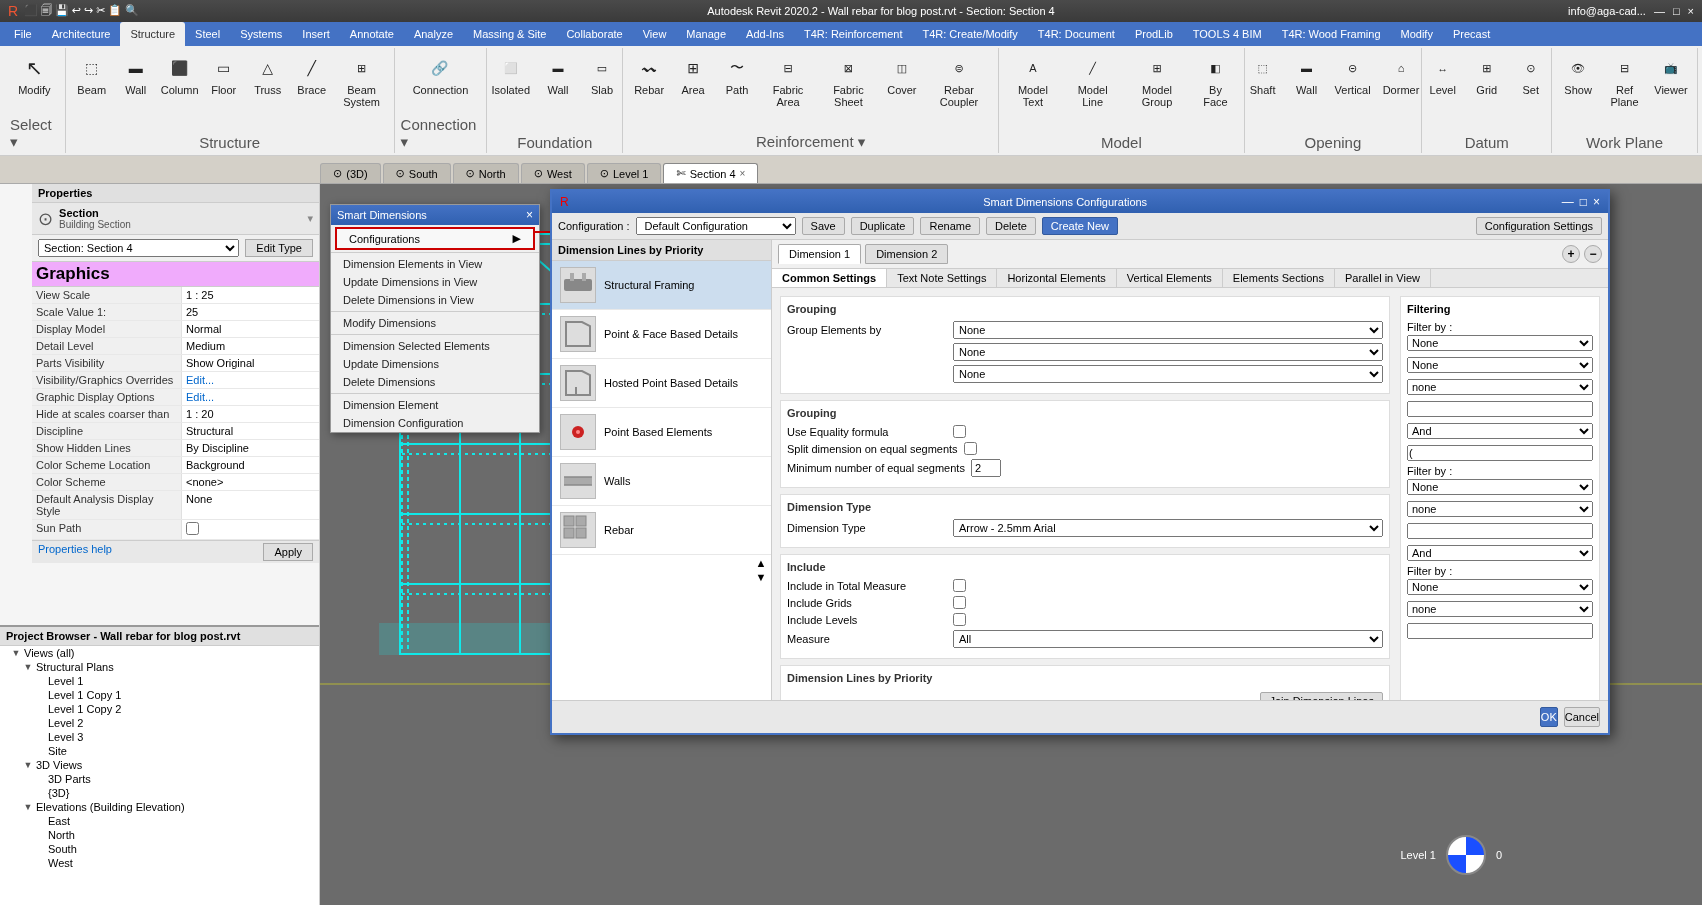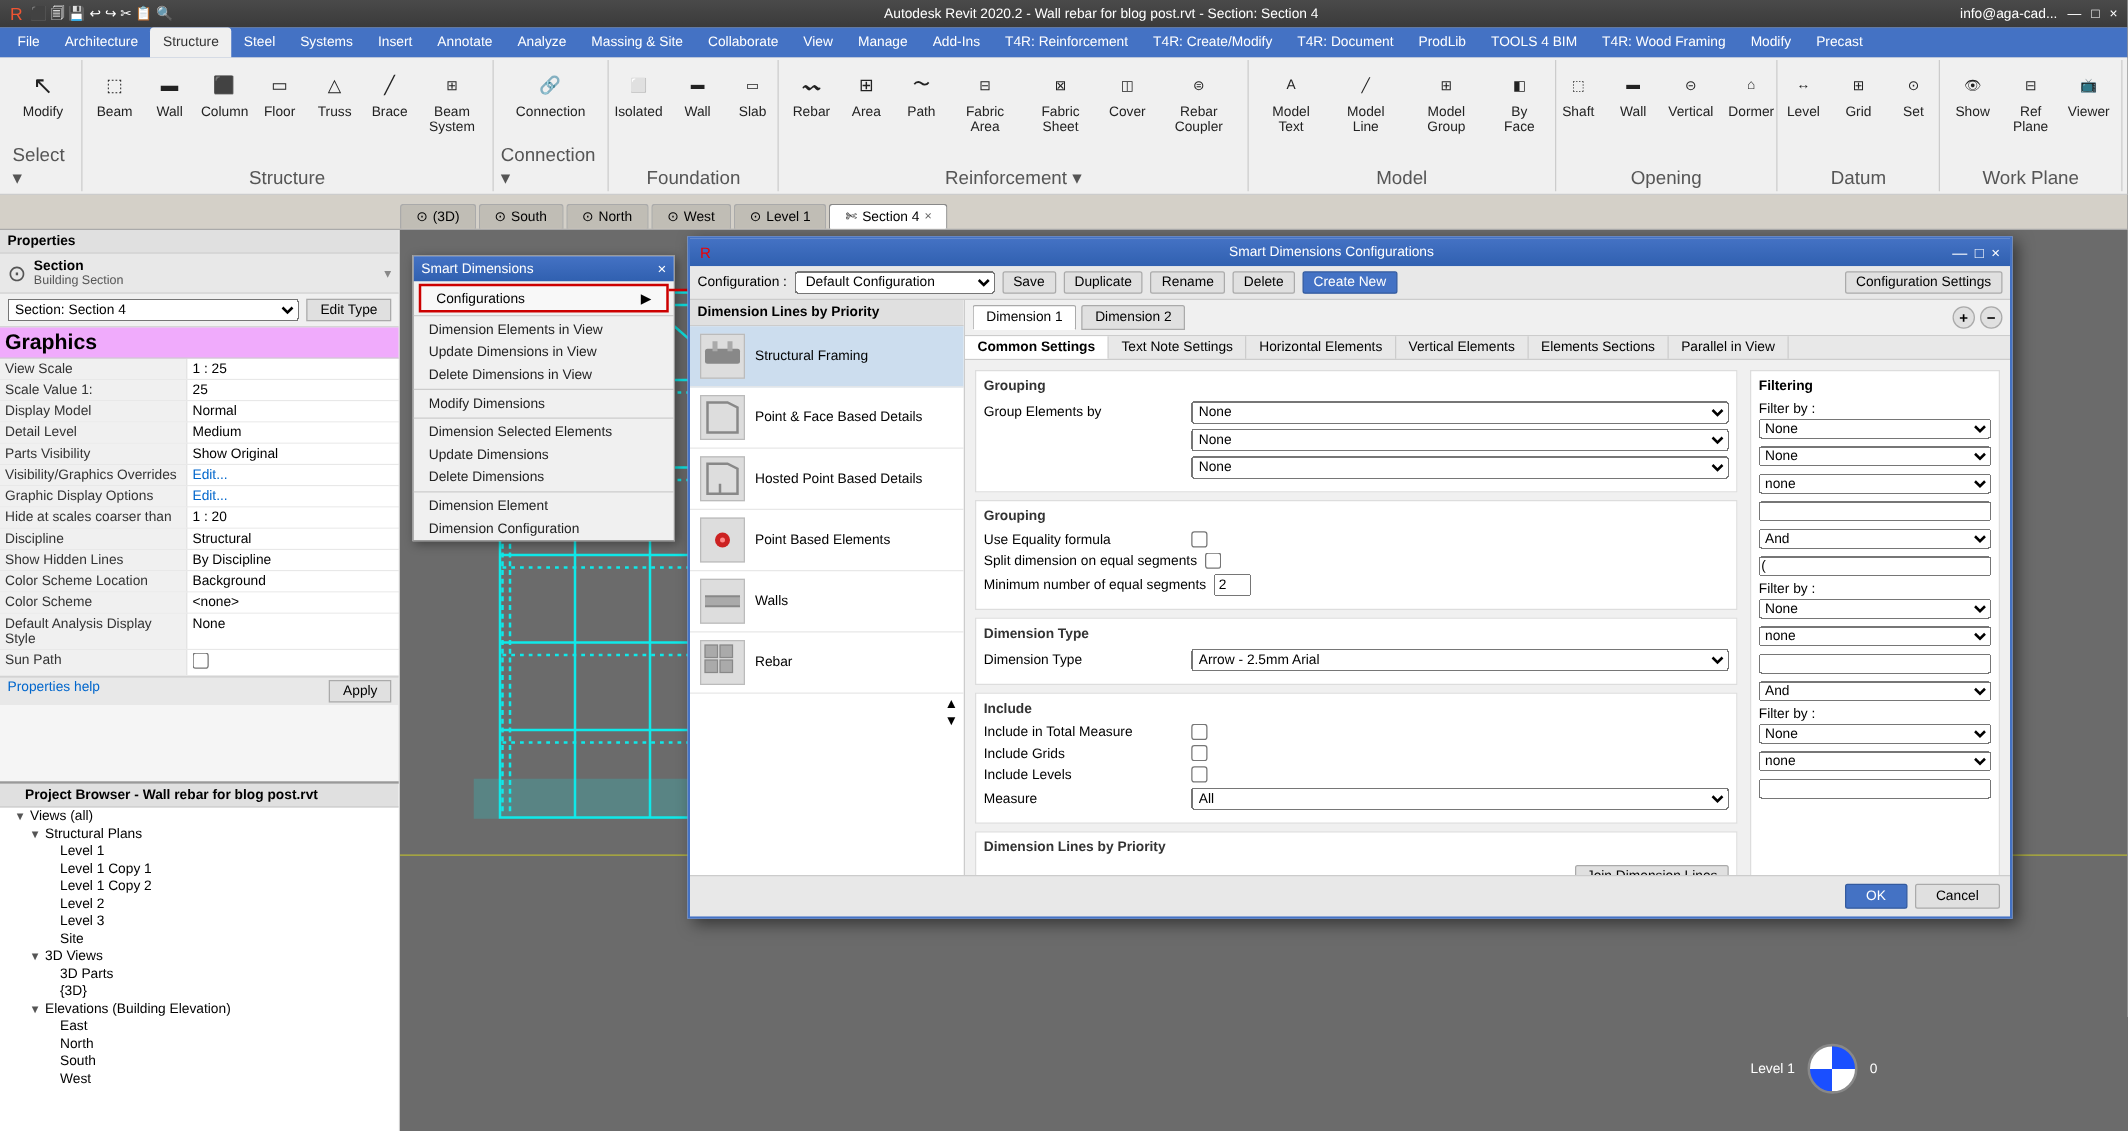--- a/index.html
+++ b/index.html
@@ -136,20 +136,21 @@
       background: #f5f5f5;
       border-right: 1px solid #ccc;
       display: flex;
       flex-direction: column;
     }
 
     
     #properties-panel {
       flex: 1;
       overflow: hidden;
+      padding-left: 32px;
     }
     #properties-header {
       background: #e0e0e0;
       padding: 3px 6px;
       font-weight: bold;
       font-size: 11px;
       border-bottom: 1px solid #ccc;
     }
     .prop-row {
       display: flex;
@@ -191,21 +192,21 @@
 
     
     #project-browser {
       height: 280px;
       border-top: 2px solid #999;
       background: #fff;
       overflow: auto;
     }
     #project-browser-header {
       background: #e0e0e0;
-      padding: 3px 20px;
+      padding: 3px 6px;
       font-weight: bold;
       font-size: 11px;
       border-bottom: 1px solid #ccc;
     }
     .tree-item {
       padding: 1px 0;
       display: flex;
       align-items: center;
       gap: 2px;
       cursor: pointer;
@@ -427,21 +428,21 @@
     .filter-row input[type="text"] { width: 100%; font-size: 11px; margin-top: 2px; }
     #config-dialog-footer {
       display: flex;
       justify-content: flex-end;
       padding: 6px 8px;
       gap: 6px;
       background: #e8e8e8;
       border-top: 1px solid #ccc;
     }
     .footer-btn {
-      padding: 3px 16px;
+      padding: 3px 0;
       font-size: 11px;
       background: #e0e0e0;
       border: 1px solid #aaa;
       cursor: pointer;
       border-radius: 2px;
     }
     .footer-btn.ok { background: #4472c4; color: #fff; border-color: #335a9e; }
 
     
     #level-indicator {

